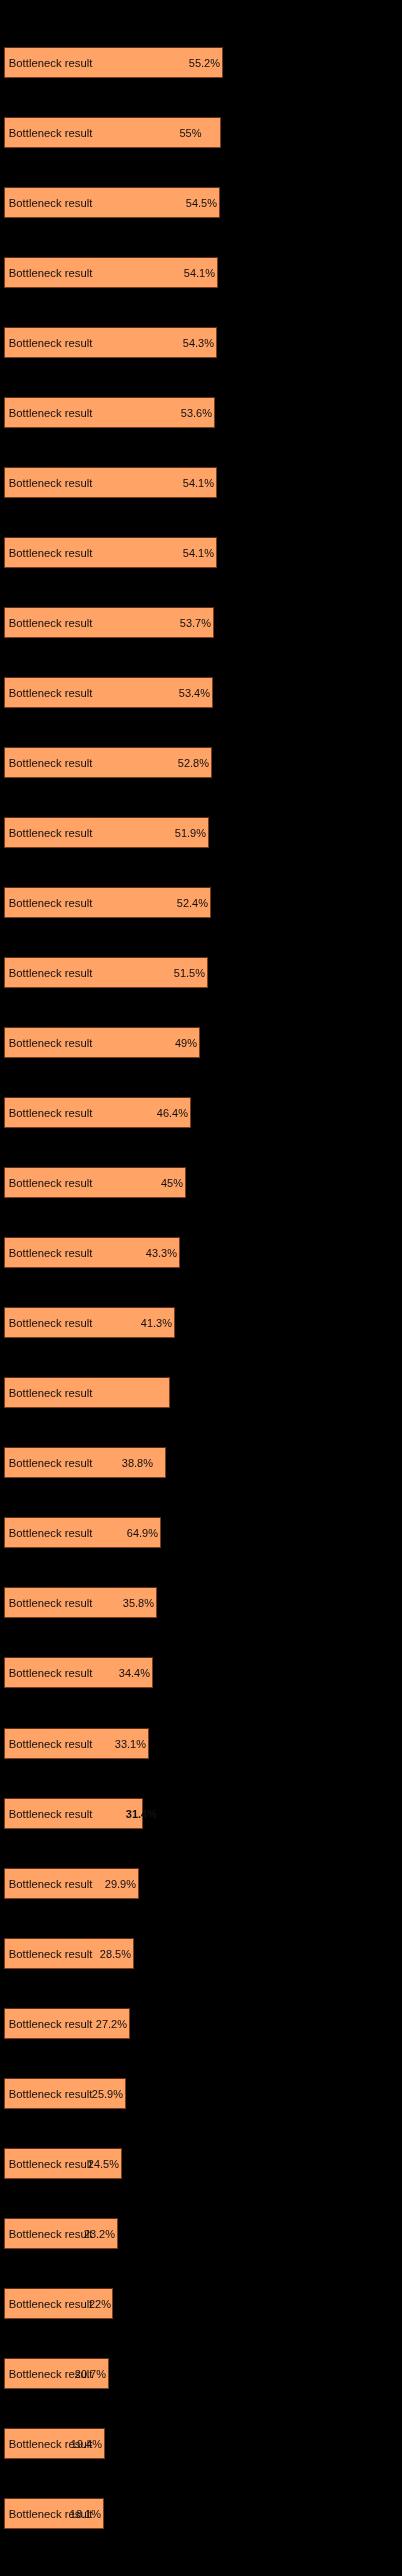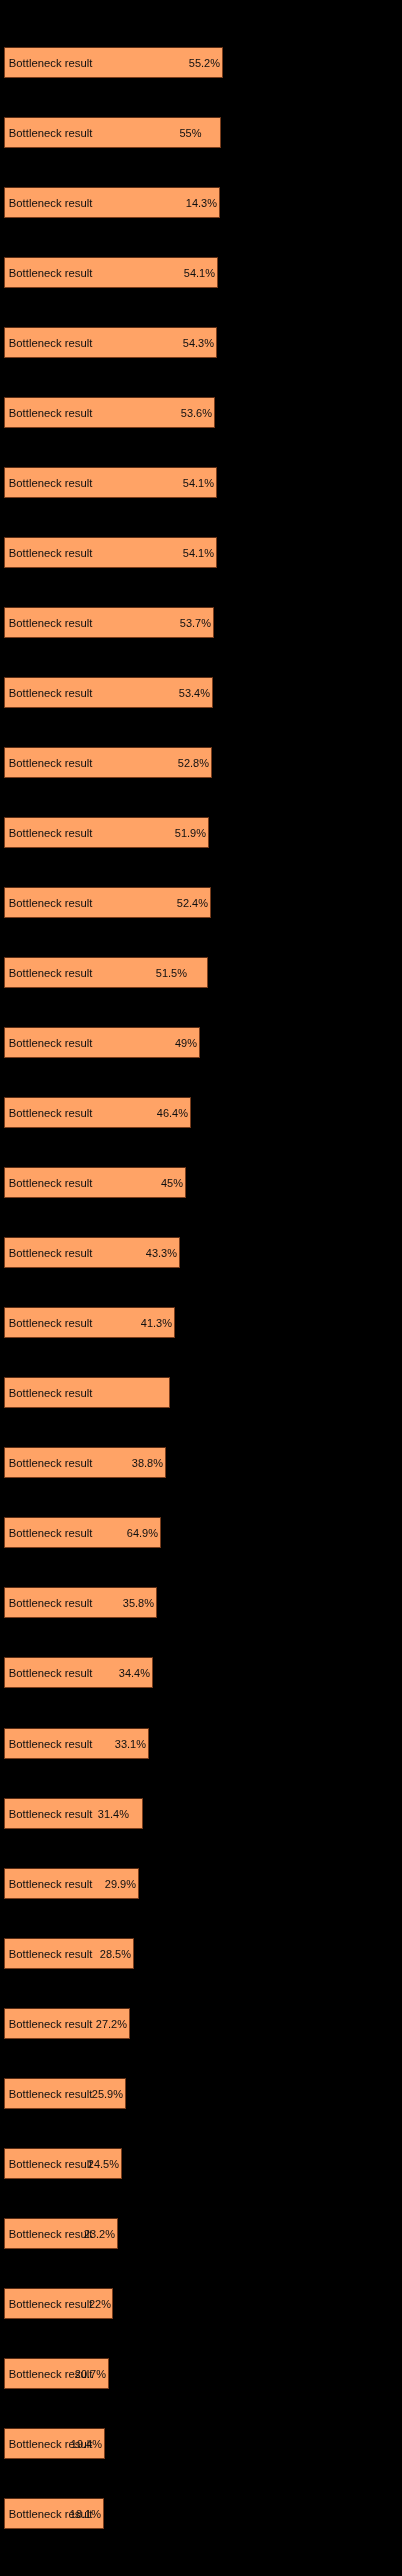--- a/index.html
+++ b/index.html
@@ -105,21 +105,21 @@
         <div class="clip">
           <div class="bar" style="width: 217px;"></div>
           <div class="bar-label">Bottleneck result</div>
           <div class="bar-value" style="left: 159px; width: 55px; text-align: center;">55%</div>
         </div>
       </div>
       <div class="bar-row" style="top: 187px; width: 398px;">
         <div class="clip">
           <div class="bar" style="width: 216px;"></div>
           <div class="bar-label">Bottleneck result</div>
-          <div class="bar-value" style="left: 158px; width: 55px;">14.3%</div>
+          <div class="bar-value" style="left: 158px; width: 55px;">54.5%</div>
         </div>
       </div>
       <div class="bar-row" style="top: 257px; width: 398px;">
         <div class="clip">
           <div class="bar" style="width: 214px;"></div>
           <div class="bar-label">Bottleneck result</div>
           <div class="bar-value" style="left: 156px; width: 55px;">54.1%</div>
         </div>
       </div>
       <div class="bar-row" style="top: 327px; width: 398px;">
@@ -182,21 +182,21 @@
         <div class="clip">
           <div class="bar" style="width: 207px;"></div>
           <div class="bar-label">Bottleneck result</div>
           <div class="bar-value" style="left: 149px; width: 55px;">52.4%</div>
         </div>
       </div>
       <div class="bar-row" style="top: 957px; width: 398px;">
         <div class="clip">
           <div class="bar" style="width: 204px;"></div>
           <div class="bar-label">Bottleneck result</div>
-          <div class="bar-value" style="left: 128px; width: 55px;">51.5%</div>
+          <div class="bar-value" style="left: 146px; width: 55px;">51.5%</div>
         </div>
       </div>
       <div class="bar-row" style="top: 1027px; width: 398px;">
         <div class="clip">
           <div class="bar" style="width: 196px;"></div>
           <div class="bar-label">Bottleneck result</div>
           <div class="bar-value" style="left: 138px; width: 55px;">49%</div>
         </div>
       </div>
       <div class="bar-row" style="top: 1097px; width: 398px;">
@@ -231,21 +231,21 @@
         <div class="clip">
           <div class="bar" style="width: 166px;"></div>
           <div class="bar-label">Bottleneck result</div>
           <div class="bar-value" style="left: 108px; width: 55px; margin-top: 41px;">40%</div>
         </div>
       </div>
       <div class="bar-row" style="top: 1447px; width: 398px;">
         <div class="clip">
           <div class="bar" style="width: 162px;"></div>
           <div class="bar-label">Bottleneck result</div>
-          <div class="bar-value" style="left: 104px; width: 55px;">38.8%</div>
+          <div class="bar-value" style="left: 94px; width: 55px;">38.8%</div>
         </div>
       </div>
       <div class="bar-row" style="top: 1517px; width: 398px;">
         <div class="clip">
           <div class="bar" style="width: 157px;"></div>
           <div class="bar-label">Bottleneck result</div>
           <div class="bar-value" style="left: 99px; width: 55px;">64.9%</div>
         </div>
       </div>
       <div class="bar-row" style="top: 1587px; width: 398px;">
@@ -266,21 +266,21 @@
         <div class="clip">
           <div class="bar" style="width: 145px;"></div>
           <div class="bar-label">Bottleneck result</div>
           <div class="bar-value" style="left: 87px; width: 55px;">33.1%</div>
         </div>
       </div>
       <div class="bar-row" style="top: 1798px; width: 398px;">
         <div class="clip">
           <div class="bar" style="width: 139px;"></div>
           <div class="bar-label">Bottleneck result</div>
-          <div class="bar-value" style="left: 70px; width: 55px;">31.4%</div>
+          <div class="bar-value" style="left: 98px; width: 55px; font-weight: bold;">31.4%</div>
         </div>
       </div>
       <div class="bar-row" style="top: 1868px; width: 398px;">
         <div class="clip">
           <div class="bar" style="width: 135px;"></div>
           <div class="bar-label">Bottleneck result</div>
           <div class="bar-value" style="left: 77px; width: 55px;">29.9%</div>
         </div>
       </div>
       <div class="bar-row" style="top: 1938px; width: 398px;">

